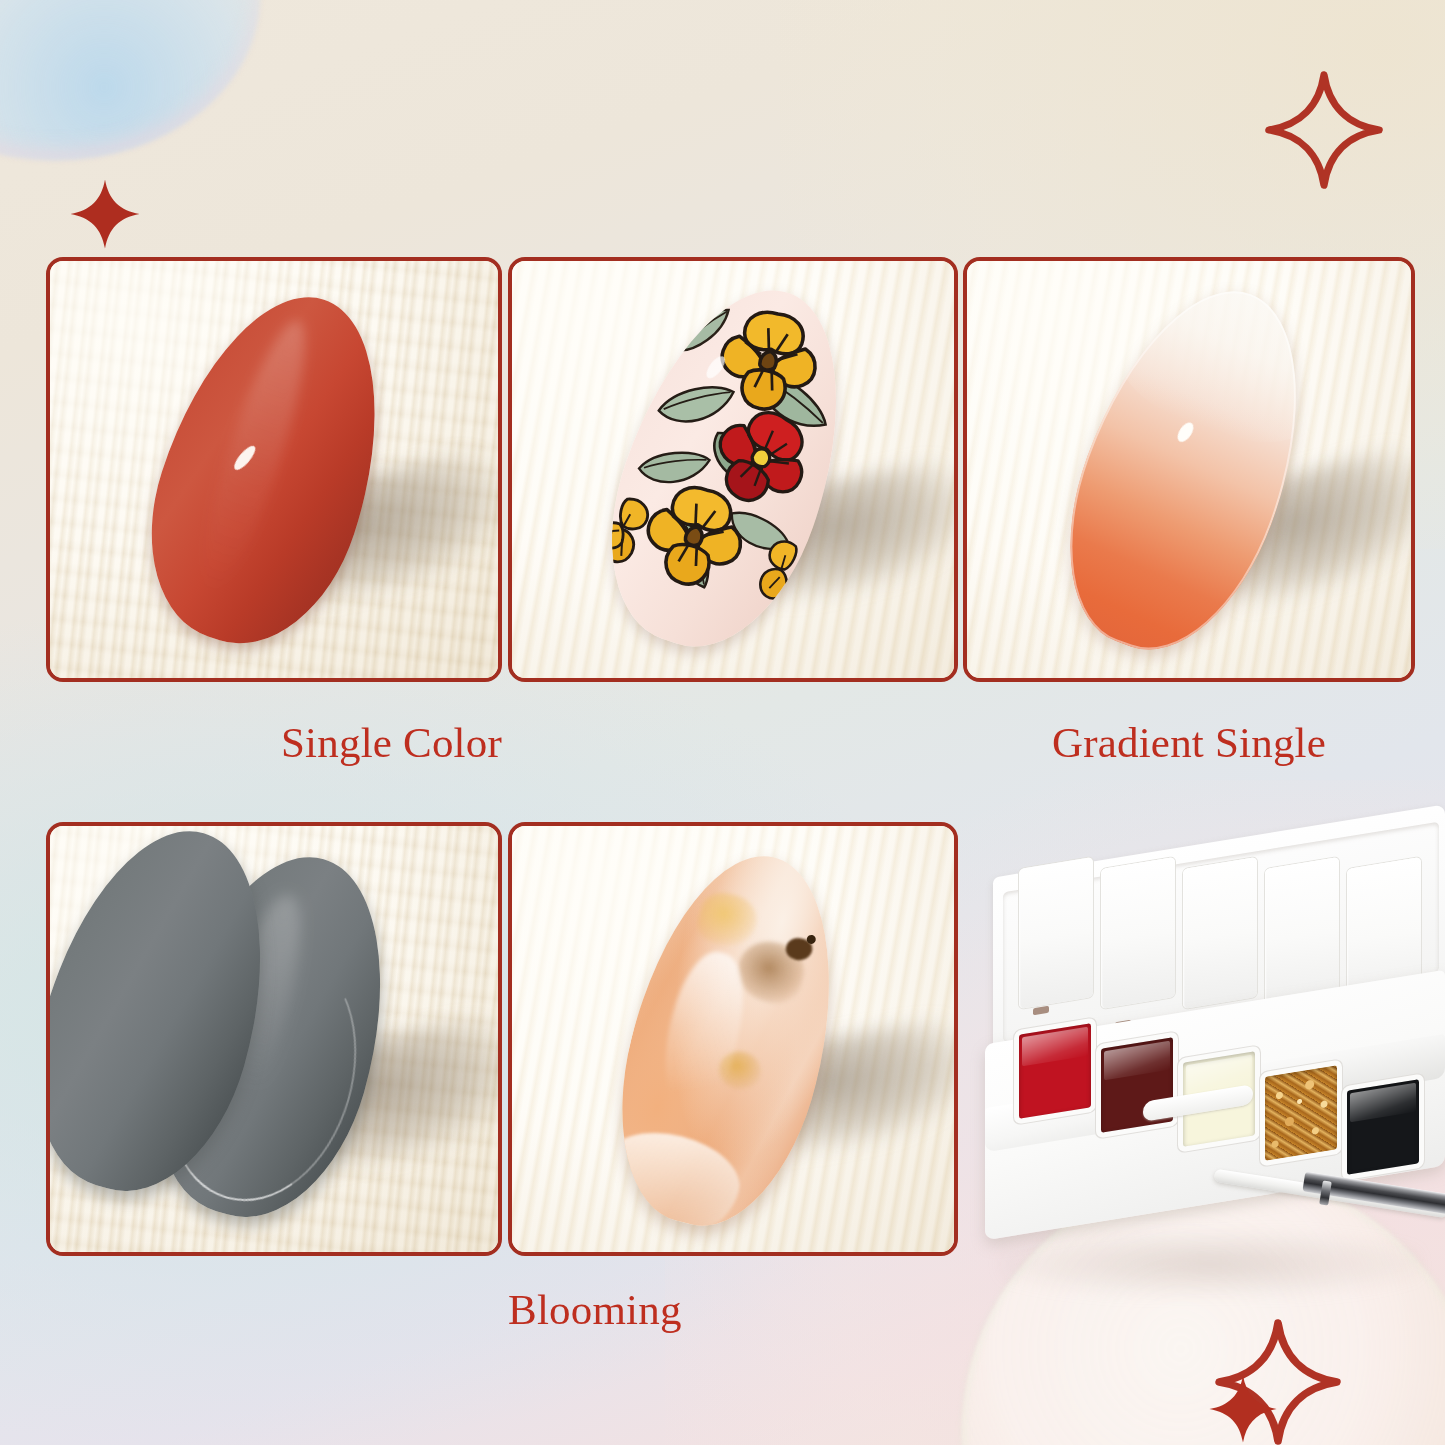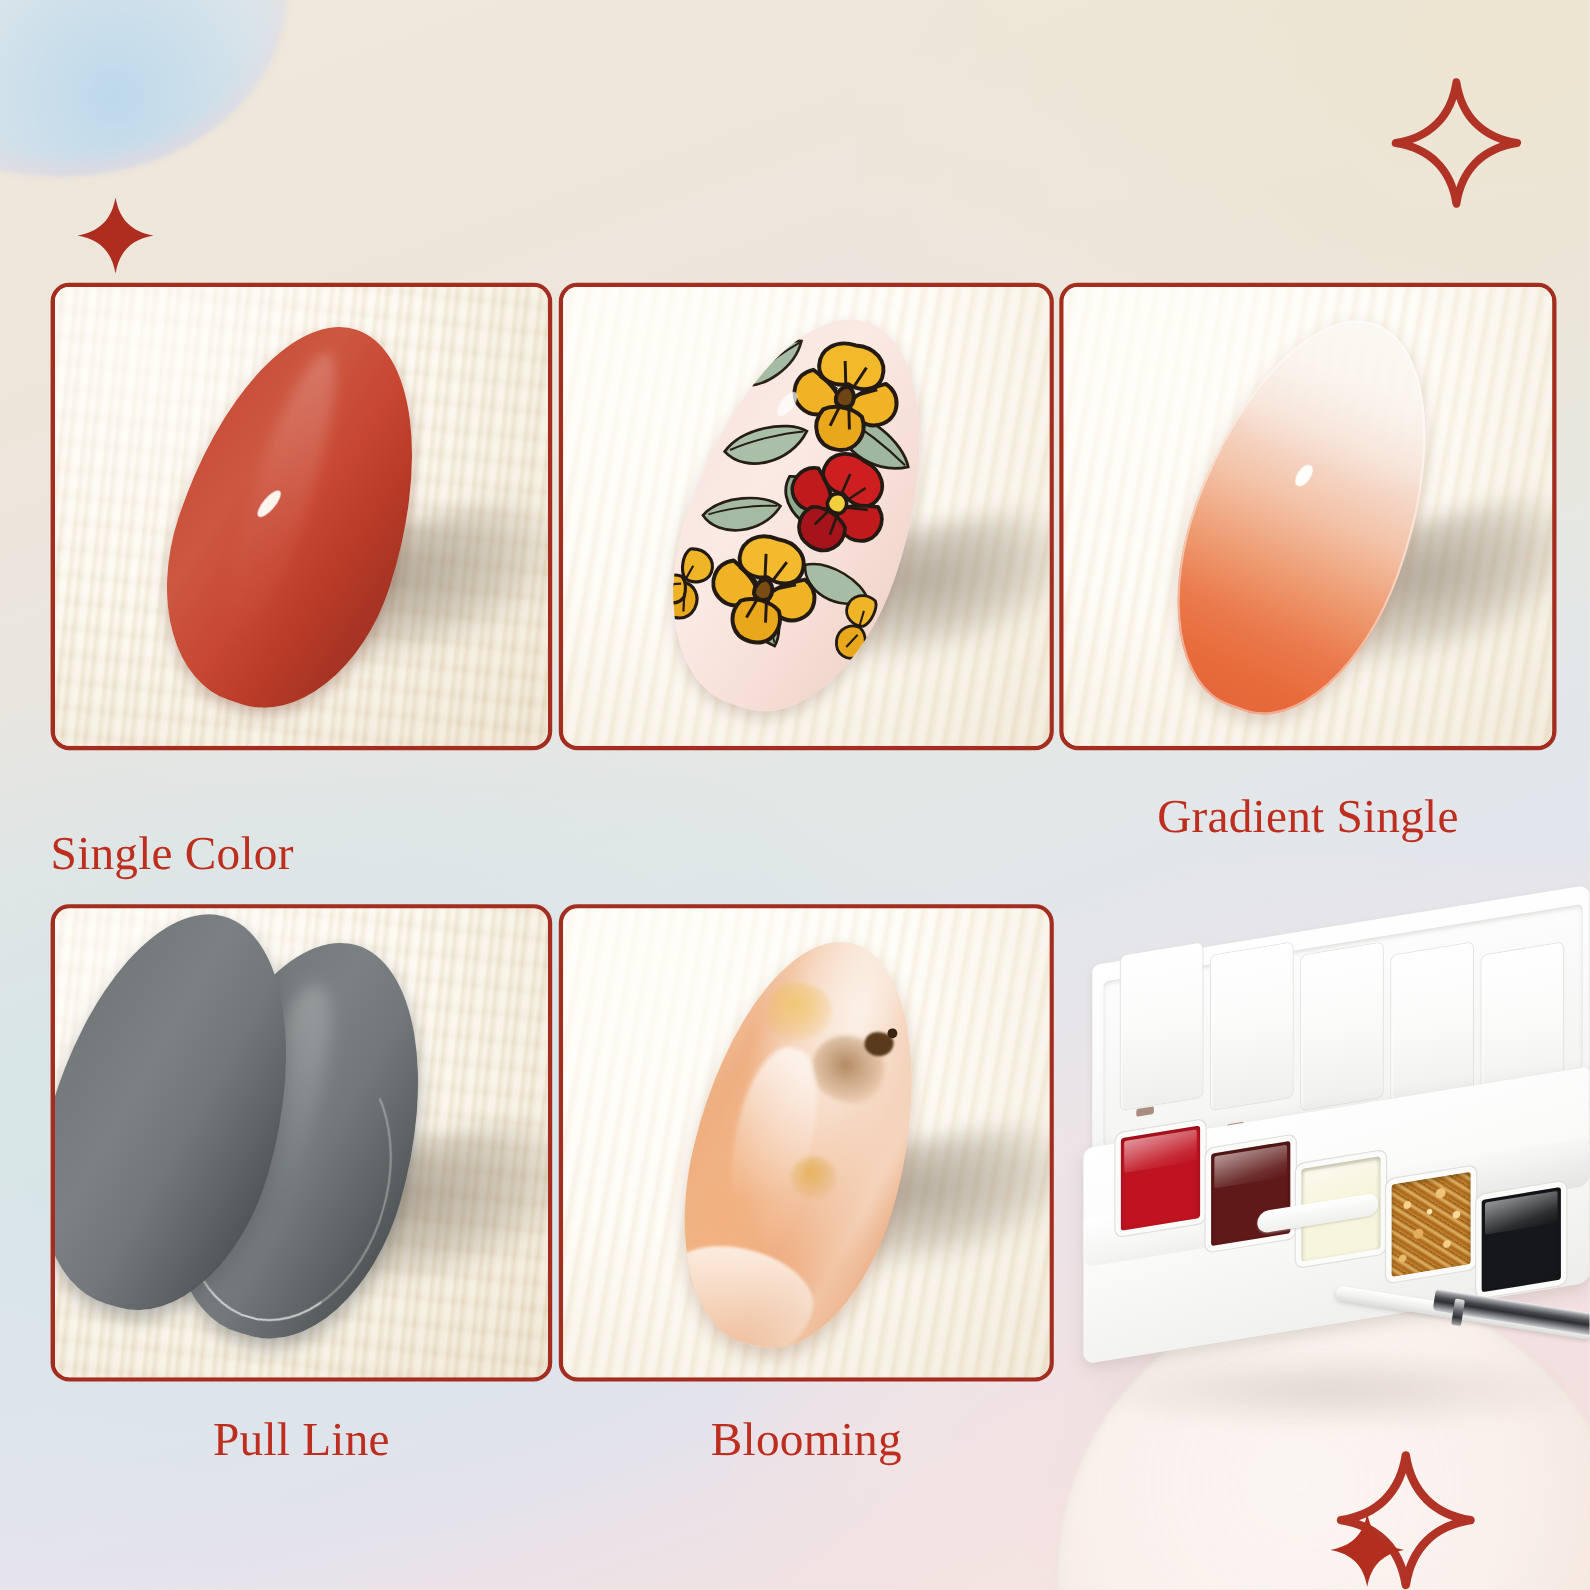--- a/index.html
+++ b/index.html
@@ -278,25 +278,25 @@
   }
 
   
   .label {
     position:absolute;
     color:#BE2E1F;
     font-size:43px;
     letter-spacing:.2px;
     white-space:nowrap;
   }
-  .lbl-1 { left:46px;  top:752px;  width:456px; text-align:left; }
+  .lbl-1 { left:46px;  top:718px;  width:456px; text-align:right; }
   .lbl-2 { left:508px; top:718px;  width:450px; text-align:center; }
   .lbl-3 { left:963px; top:718px;  width:452px; text-align:center; }
   .lbl-4 { left:46px;  top:1285px; width:456px; text-align:center; }
-  .lbl-5 { left:508px; top:1285px; width:450px; text-align:center; }
+  .lbl-5 { left:508px; top:1285px; width:450px; }
 
   
   #palette {
     position:absolute; left:985px; top:835px; width:460px; height:450px;
   }
   #palette .px { position:absolute; }
 
   
   .lid {
     left:8px; top:6px; width:452px; height:200px;
@@ -607,21 +607,20 @@
       <div class="knit-warm"></div>
       <div class="nshadow" style="left:246px;top:206px;width:224px;height:124px;transform:rotate(-12deg);"></div>
       <div class="nail n4">
         <div class="hl-soft"></div>
         <div class="pull-arc"></div>
         <div class="nail-gloss hl-dot"></div>
       </div>
       <div class="n4 base-white"></div>
     </div>
   </div>
-  <div class="label lbl-4">Pull Line</div>
 
   <div class="card card-5">
     <div class="photo">
       <div class="knit knit-lite"></div>
       <div class="knit-warm"></div>
       <div class="nshadow" style="left:248px;top:206px;width:214px;height:110px;transform:rotate(-10deg);"></div>
       <div class="nail n5">
         <div class="blob" style="left:36px;top:46px;width:58px;height:52px;background:radial-gradient(ellipse at 40% 40%,rgba(240,198,106,.85),rgba(238,186,92,.25) 60%,transparent 82%);border-radius:46% 54% 60% 40%;filter:blur(2px);"></div>
         <div class="blob" style="left:86px;top:82px;width:66px;height:60px;background:radial-gradient(ellipse at 46% 44%,rgba(160,112,64,.78),rgba(176,124,74,.30) 60%,transparent 84%);border-radius:52% 48% 44% 56%;filter:blur(2px);"></div>
         <div class="blob" style="left:128px;top:72px;width:26px;height:22px;background:#5A3A1C;border-radius:50% 40% 56% 44%;filter:blur(1px);"></div>

